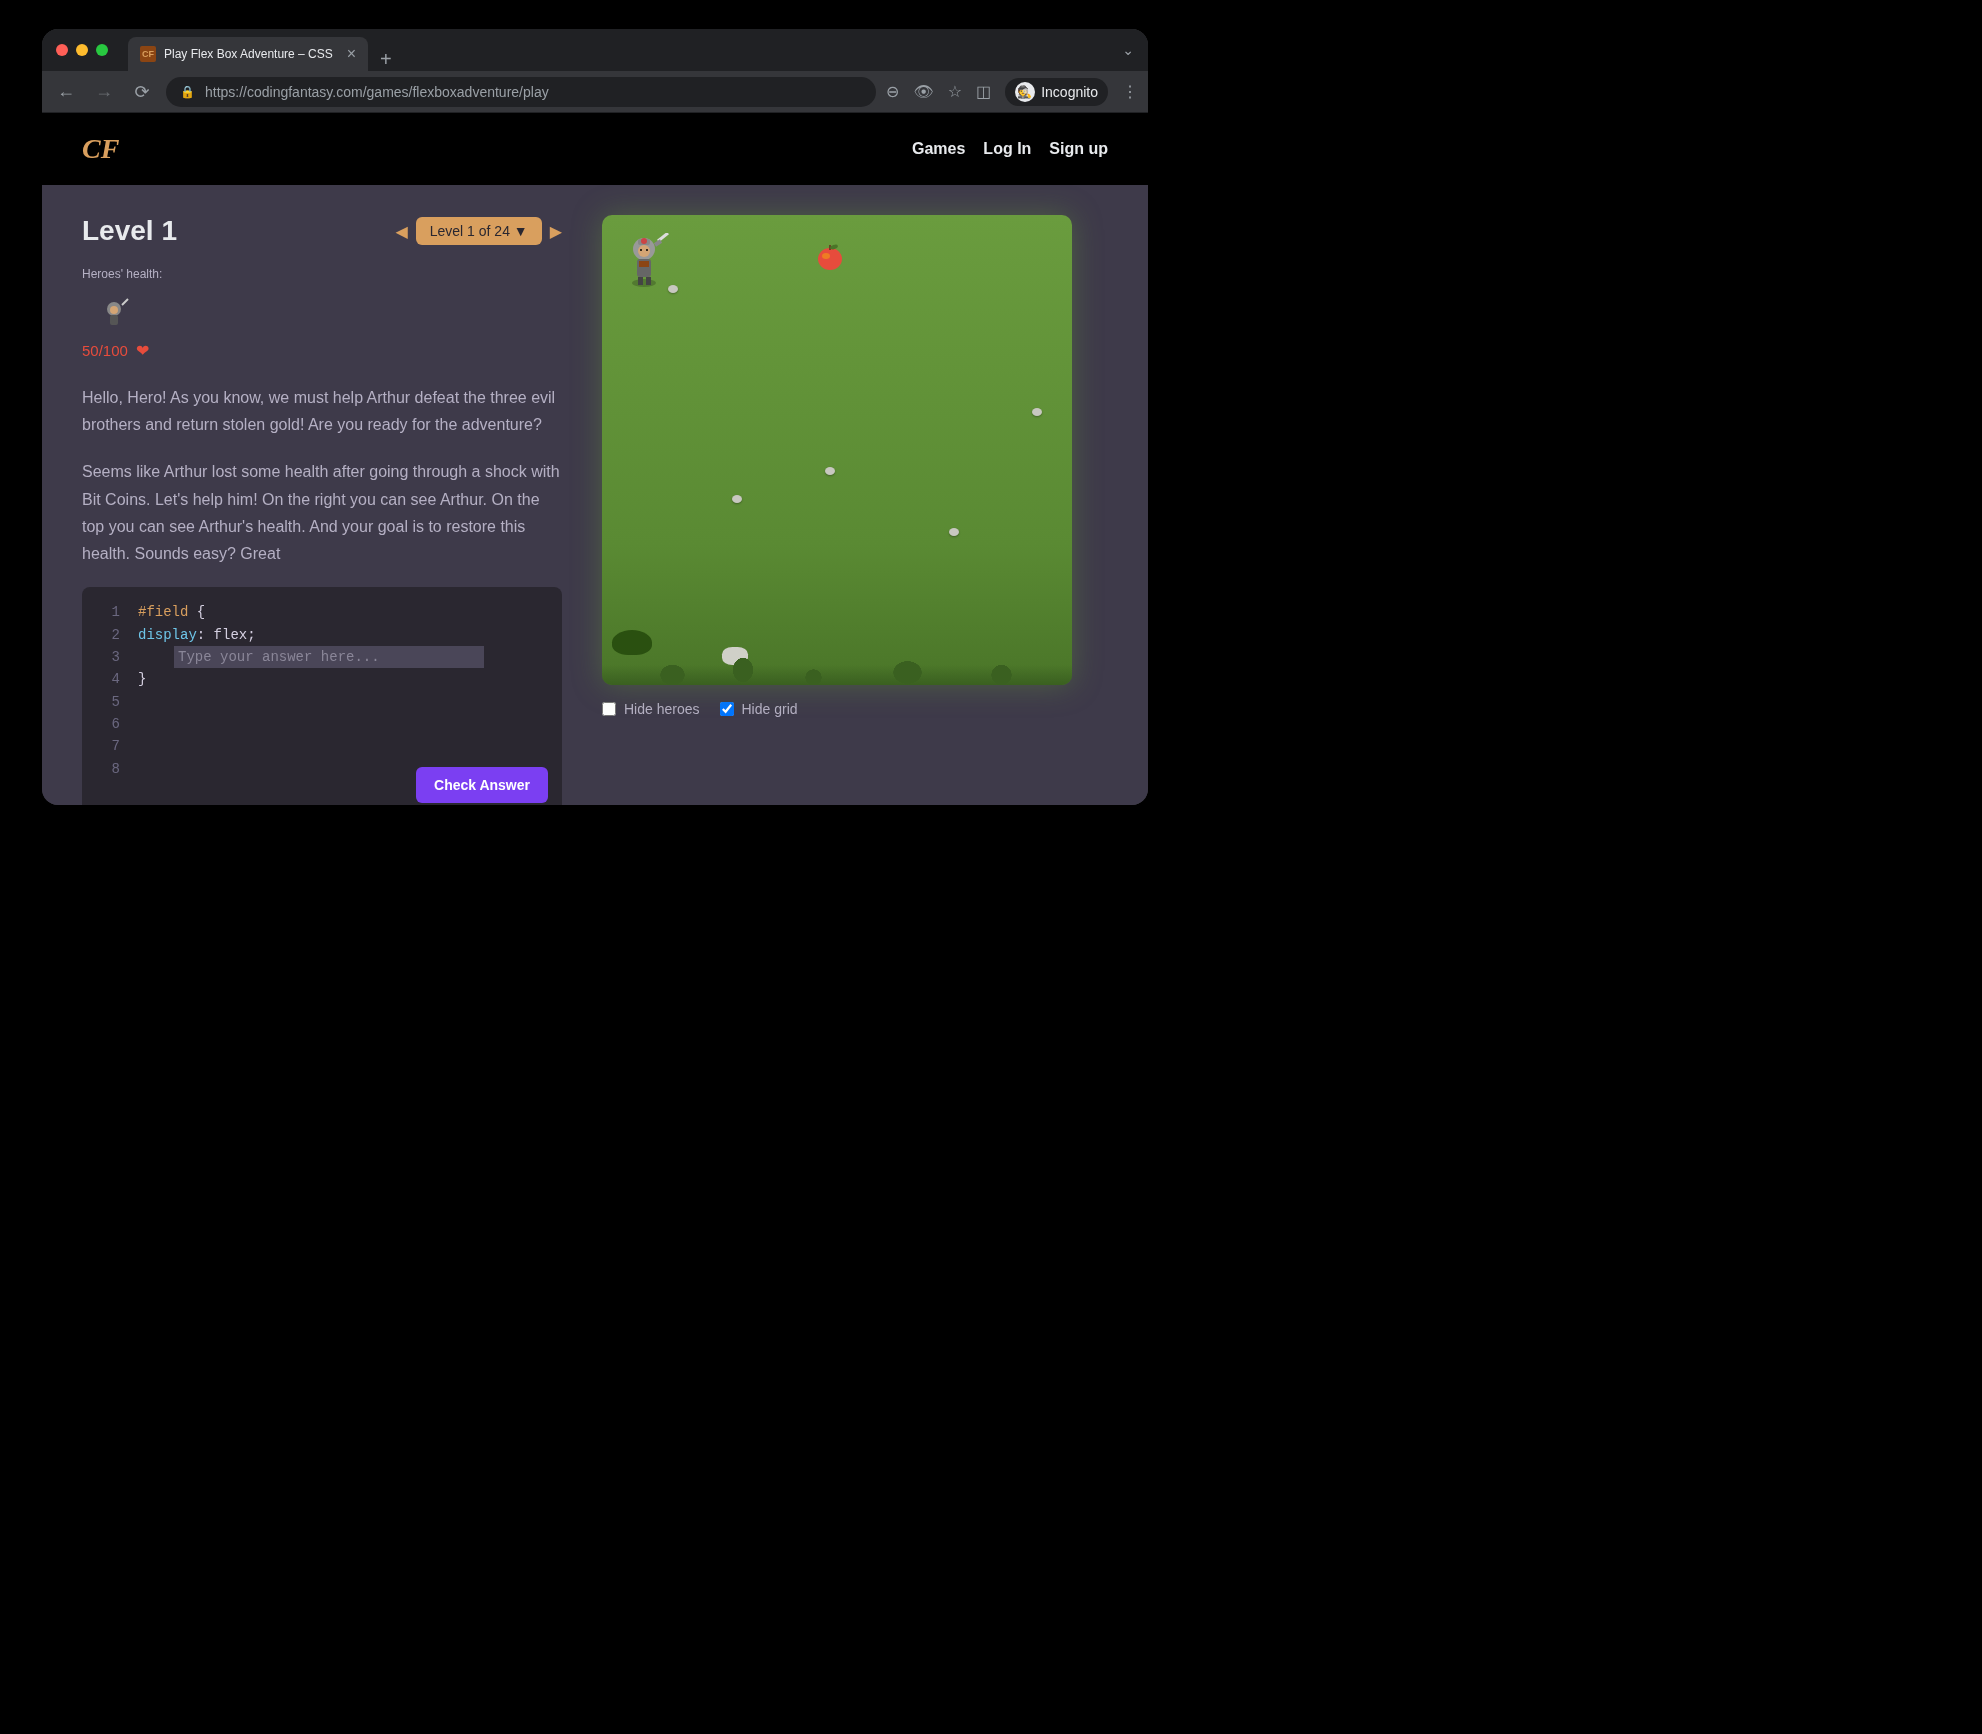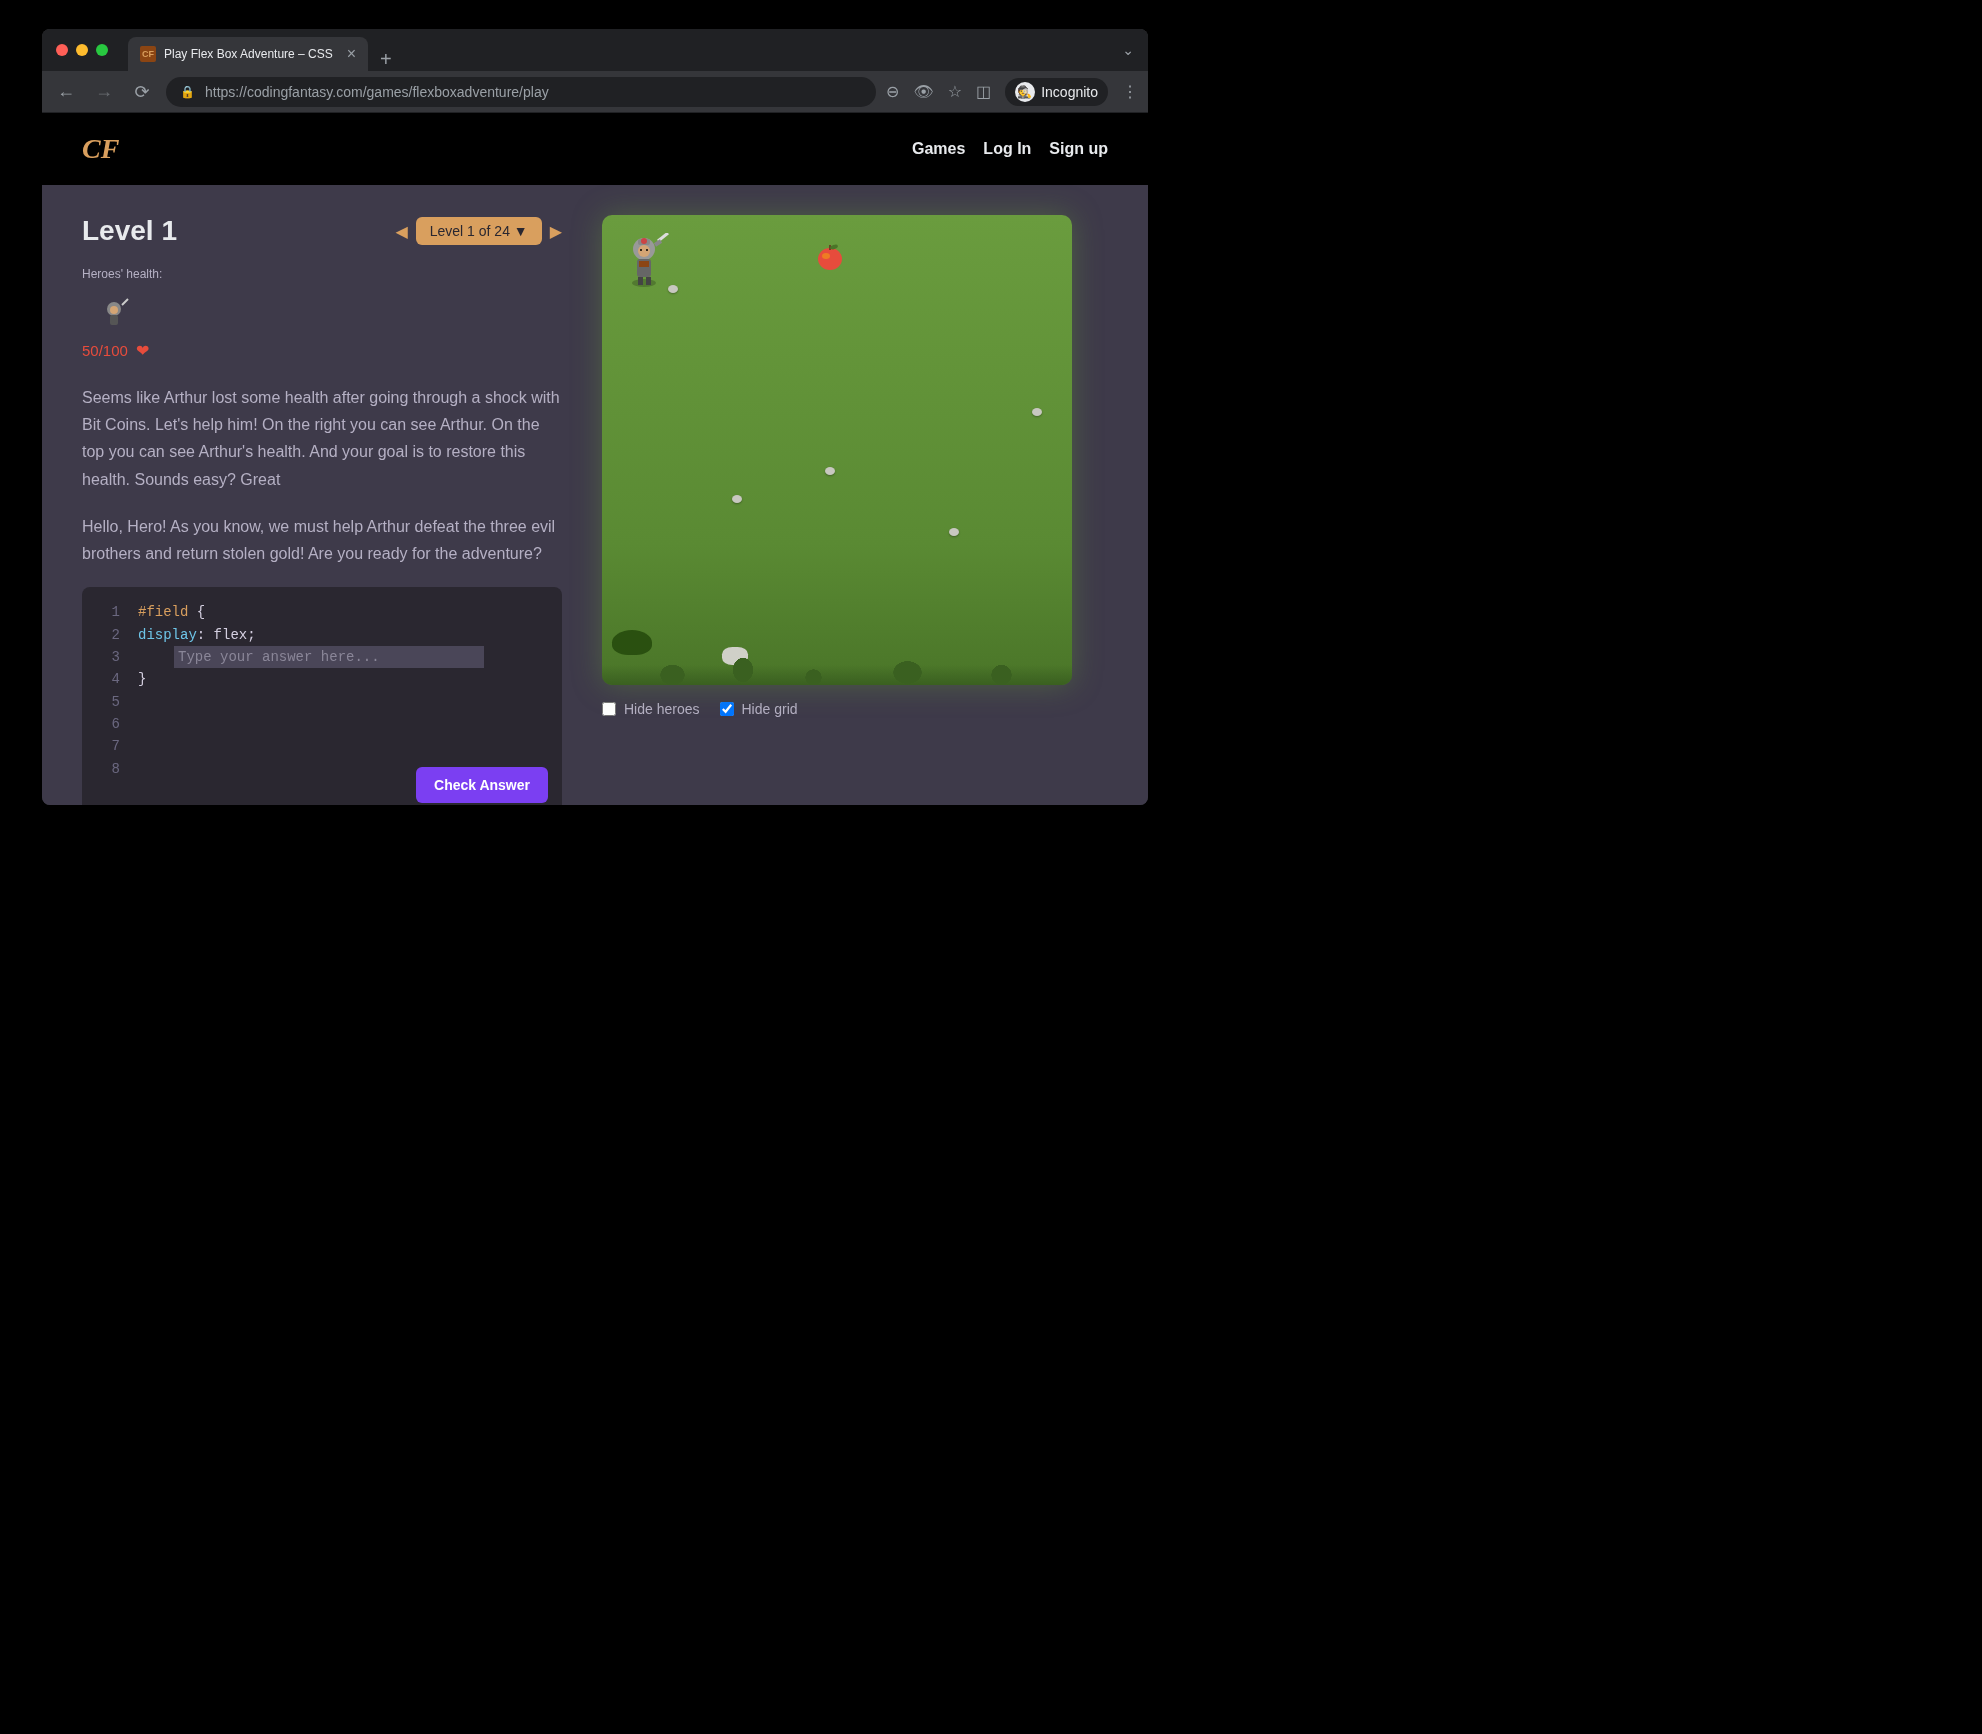--- a/index.html
+++ b/index.html
@@ -14,21 +14,21 @@
       height: 1040px;
       position: relative;
     }
     .browser-window {
       position: absolute;
       top: 29px;
       left: 42px;
       width: 1106px;
       height: 776px;
       background: #35363a;
-      border-radius: 8px;
+      border-radius: 16px;
       overflow: hidden;
       box-shadow: 0 20px 60px rgba(0,0,0,0.5);
     }
     .titlebar {
       height: 42px;
       background: #202124;
       display: flex;
       align-items: center;
       padding: 0 14px;
     }
@@ -458,22 +458,22 @@
             <circle cx="16" cy="13" r="4" fill="#d4a574"></circle>
             <rect x="12" y="18" width="8" height="10" fill="#555" rx="2"></rect>
             <line x1="24" y1="8" x2="30" y2="2" stroke="#ccc" stroke-width="2"></line>
           </svg>
         </div>
         <div class="health-value">
           <span>50/100</span>
           <span class="heart">❤</span>
         </div>
 
+        <div class="story-text">Hello, Hero! As you know, we must help Arthur defeat the three evil brothers and return stolen gold! Are you ready for the adventure?</div>
         <div class="story-text story-fade">Seems like Arthur lost some health after going through a shock with Bit Coins. Let's help him! On the right you can see Arthur. On the top you can see Arthur's health. And your goal is to restore this health. Sounds easy? Great</div>
-        <div class="story-text">Hello, Hero! As you know, we must help Arthur defeat the three evil brothers and return stolen gold! Are you ready for the adventure?</div>
 
         <div class="code-editor">
           <div class="code-line">
             <span class="line-num">1</span>
             <span class="code-text"><span class="css-selector">#field</span><span> {</span></span>
           </div>
           <div class="code-line">
             <span class="line-num">2</span>
             <span class="code-text"><span>    </span><span class="css-prop">display</span><span>: flex;</span></span>
           </div>

